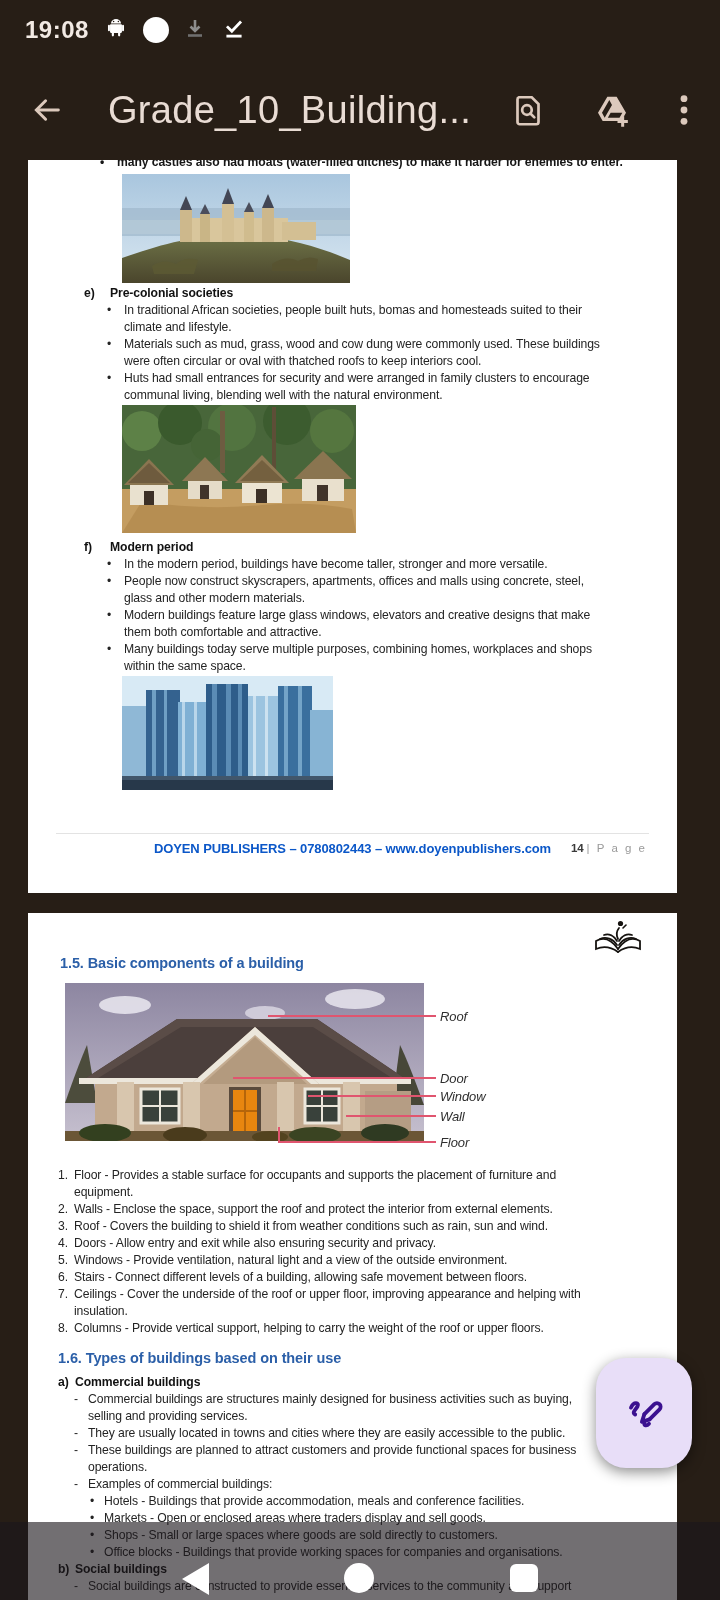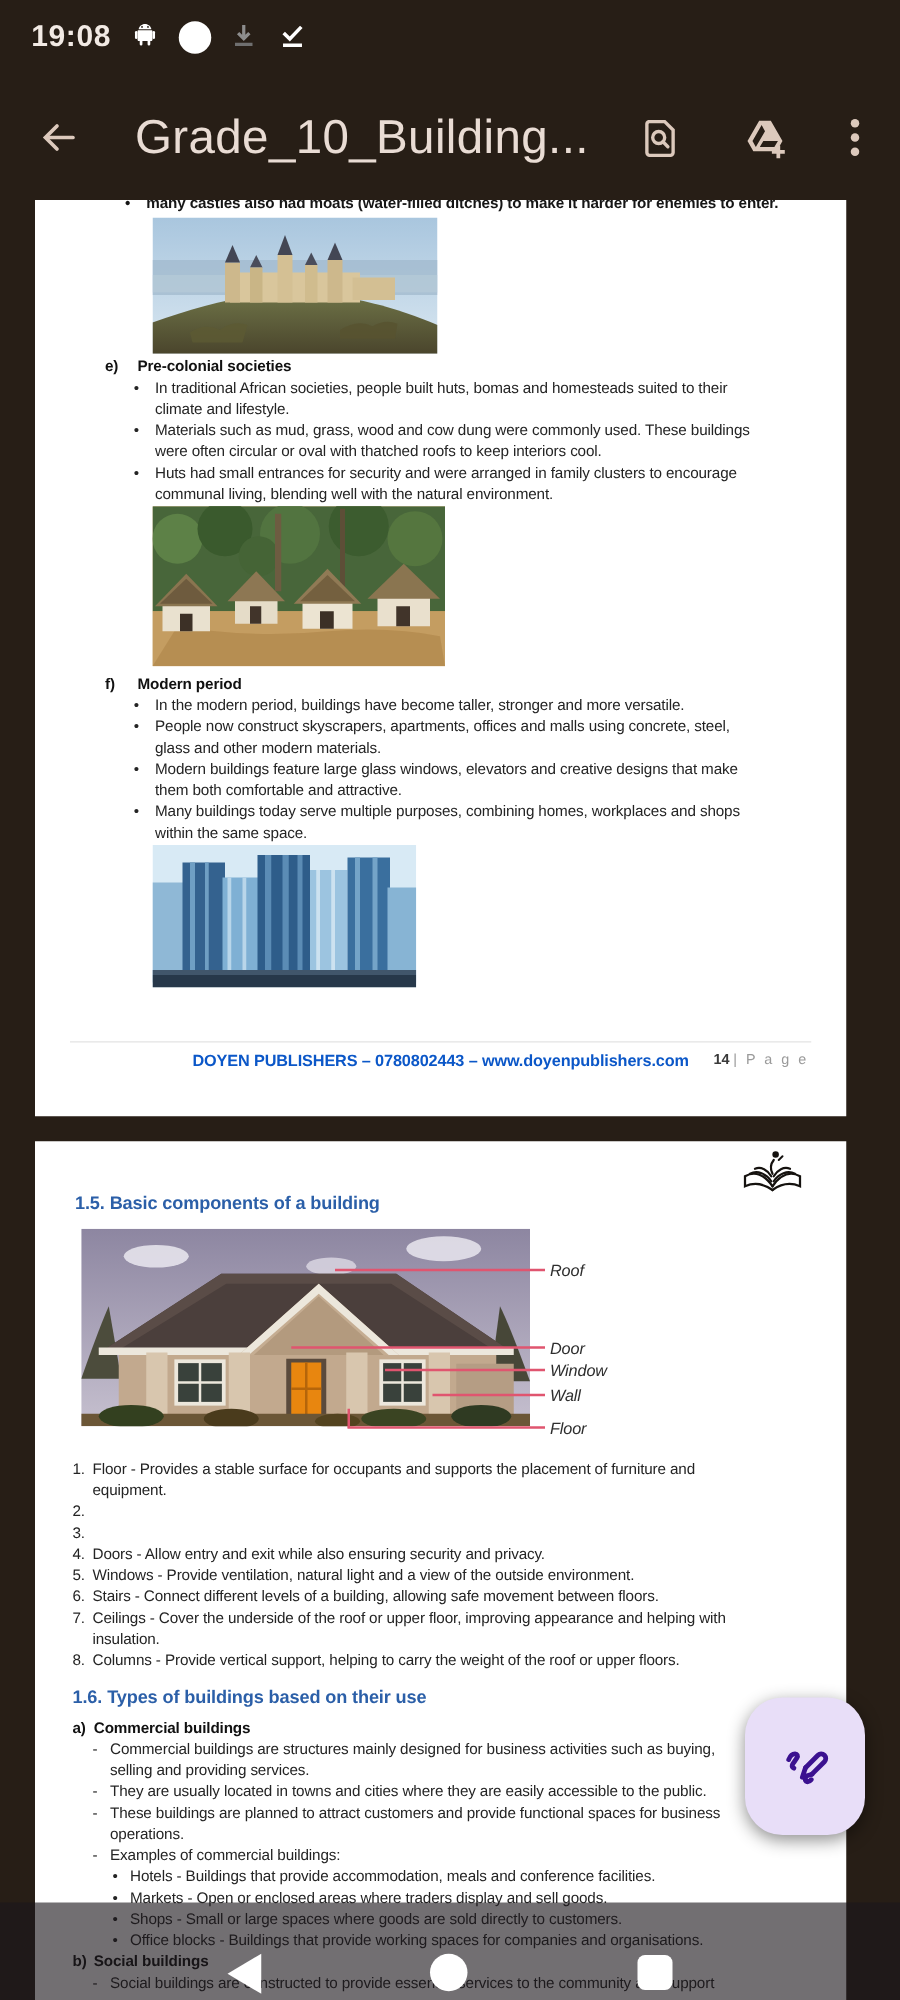--- a/index.html
+++ b/index.html
@@ -399,23 +399,25 @@
       </div>
 
       <div class="p2-items">
         <div class="row">
             <span class="num">1.</span>
             <span class="bt">Floor - Provides a stable surface for occupants and supports the placement of furniture and
 equipment.</span>
           </div>
         <div class="row">
             <span class="num">2.</span>
+            <span class="bt">Walls - Enclose the space, support the roof and protect the interior from external elements.</span>
           </div>
         <div class="row">
             <span class="num">3.</span>
+            <span class="bt">Roof - Covers the building to shield it from weather conditions such as rain, sun and wind.</span>
           </div>
         <div class="row">
             <span class="num">4.</span>
             <span class="bt">Doors - Allow entry and exit while also ensuring security and privacy.</span>
           </div>
         <div class="row">
             <span class="num">5.</span>
             <span class="bt">Windows - Provide ventilation, natural light and a view of the outside environment.</span>
           </div>
         <div class="row">

